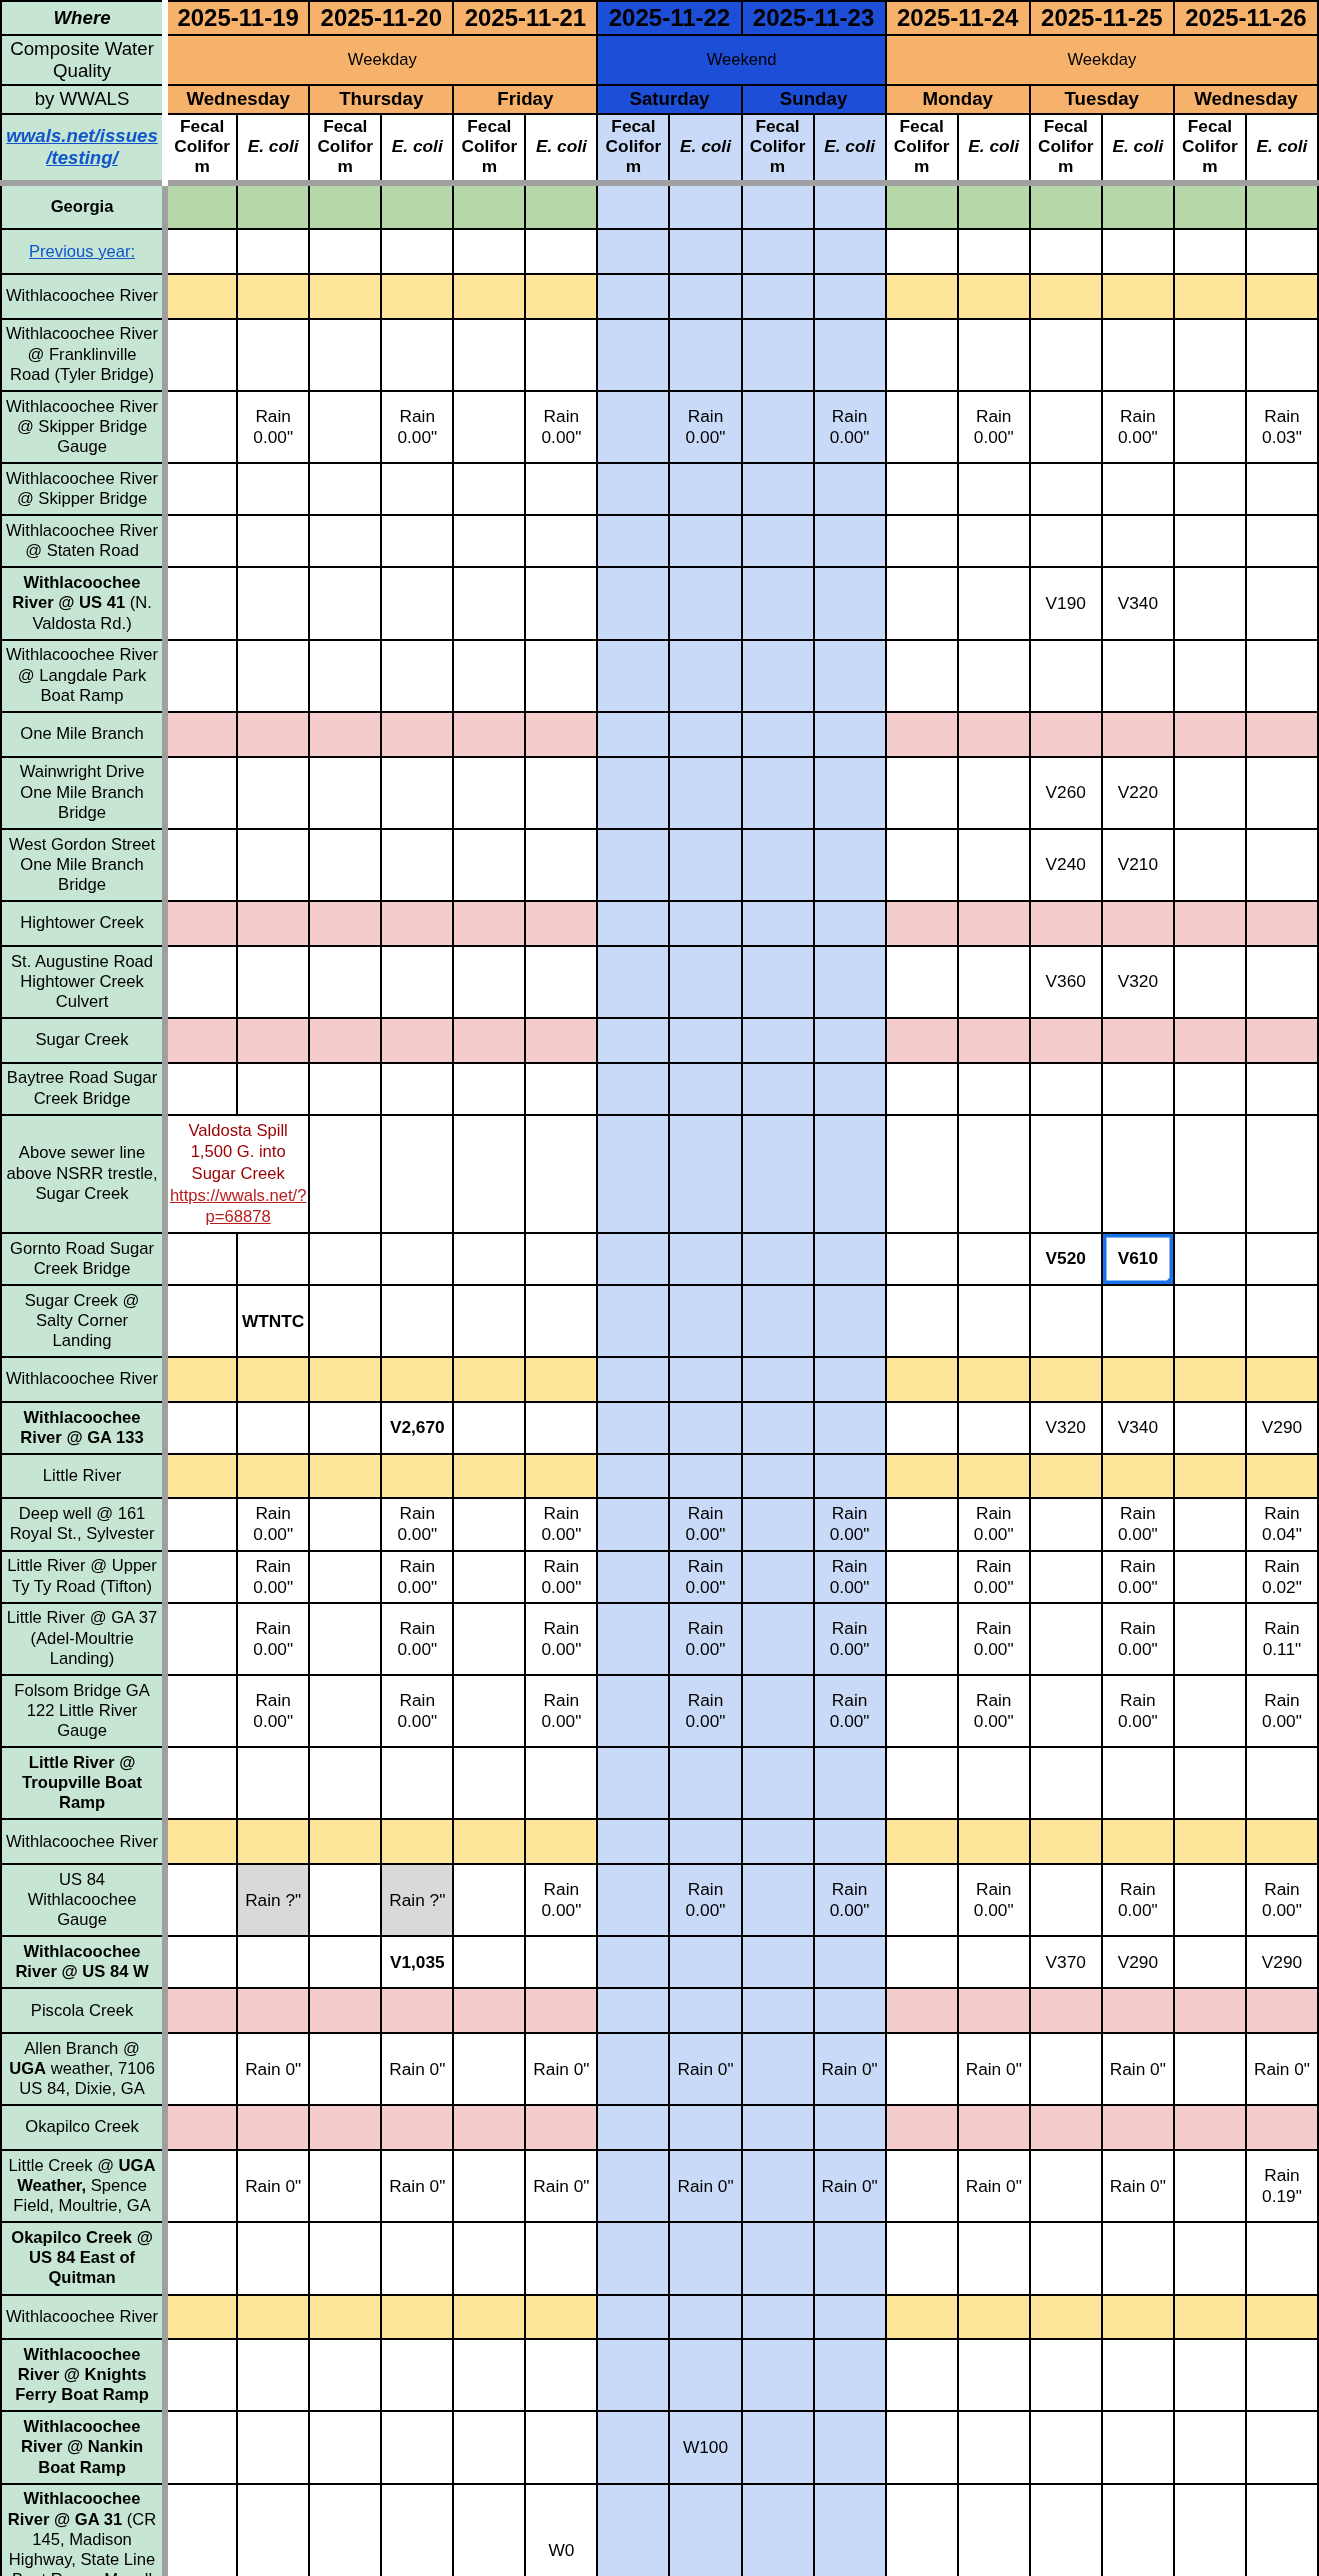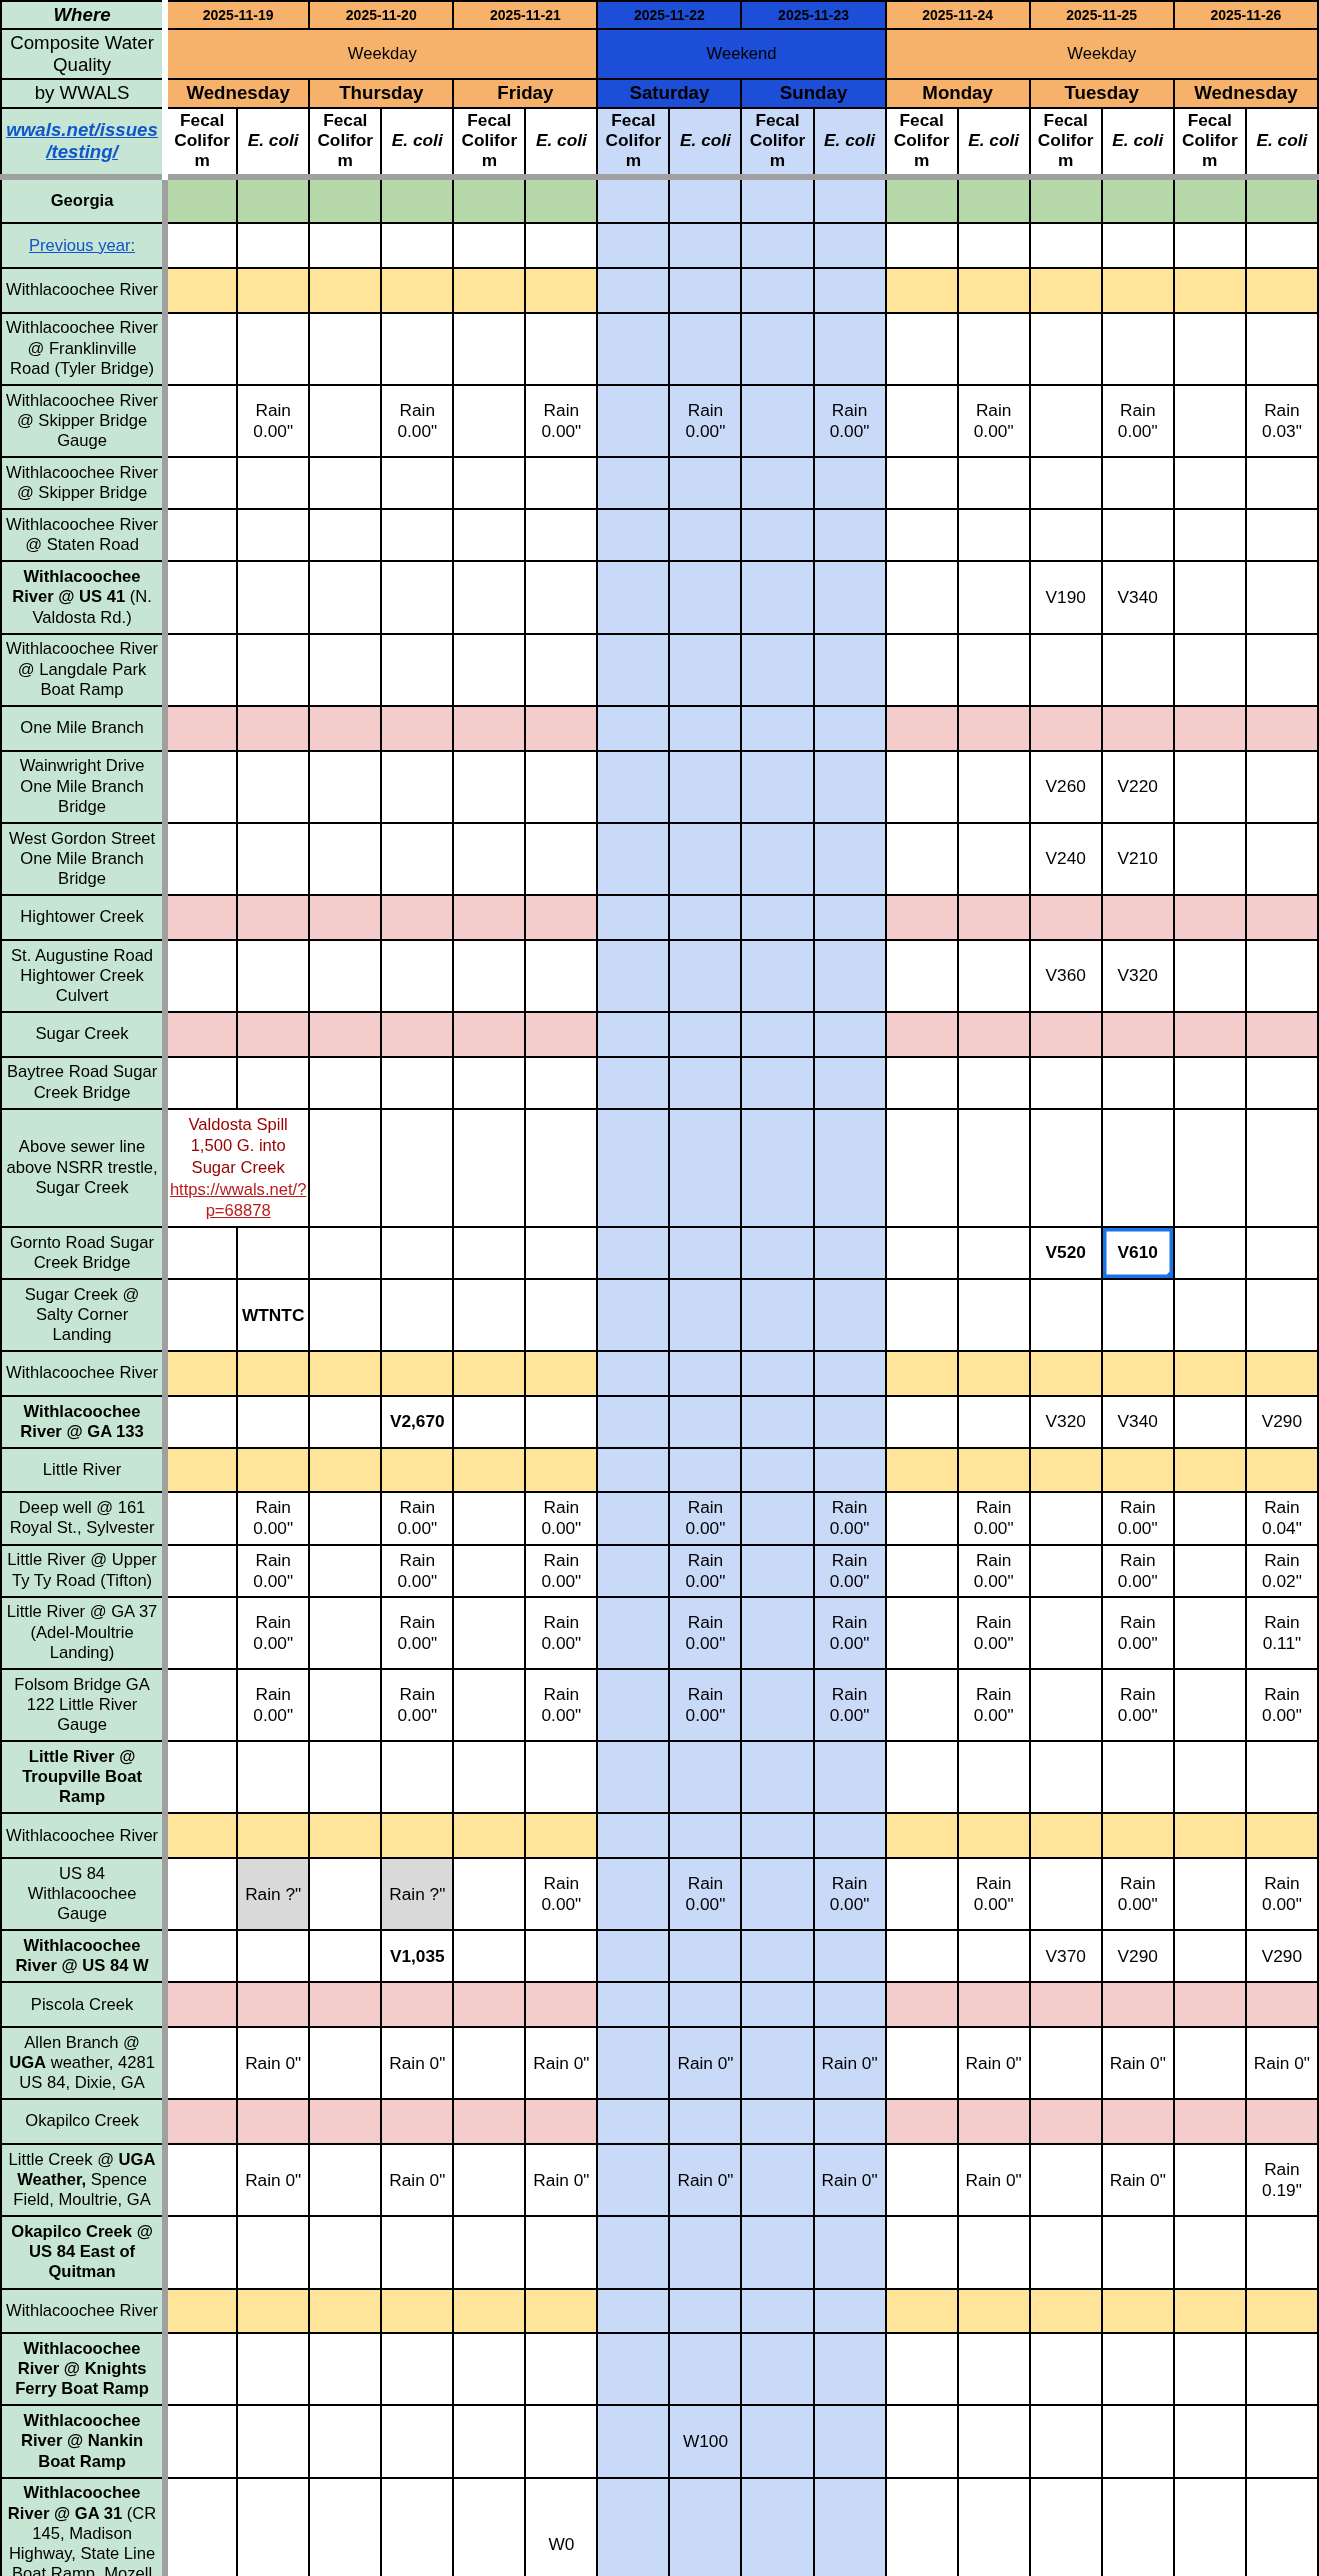--- a/index.html
+++ b/index.html
@@ -4,21 +4,21 @@
 <style>
   html,body{margin:0;padding:0;background:#ffffff;font-family:"Liberation Sans",sans-serif;}
   .sheet{width:1319px;}
   table{border-collapse:collapse;table-layout:fixed;width:1319px;}
   th,td{border:2.1px solid #000;overflow:hidden;vertical-align:middle;word-wrap:break-word;}
   
   .corner{background:#c6e6d3;font-size:18.7px;font-weight:normal;text-align:center;padding:2.1px 2.8px;border-right:6.2px solid #ffffff;}
   .corner.where{font-weight:bold;font-style:italic;}
   td.site{background:#c6e6d3;font-size:16.6px;text-align:center;padding:4.8px 3.5px;line-height:1.22;border-right:6.2px solid #a0a0a0;height:33px;}
   
-  th.hd{font-size:14px;font-weight:bold;padding:2.1px 1.4px;}
+  th.hd{font-size:24px;font-weight:bold;padding:2.1px 1.4px;}
   th.grp{font-size:16.6px;font-weight:normal;padding:1.4px;}
   th.day{font-size:18.7px;font-weight:bold;padding:2.1px 1.4px;}
   th.mh{font-size:17.3px;font-weight:bold;background:#ffffff;padding:2.8px 1.4px;line-height:1.15;}
   .oh{background:#f6b26b;}
   .wkh{background:#1d4ed8;}
   th.mh.wkh2{background:#c9daf8;}
   .ec{font-style:italic;}
   
   td.c{background:#ffffff;font-size:17.3px;text-align:center;padding:2.8px 1.4px;height:33px;color:#000;}
   td.c.wk{background:#c9daf8;}
@@ -700,21 +700,21 @@
           <td class="c wk"></td>
           <td class="c wk"></td>
           <td class="c bg-p"></td>
           <td class="c bg-p"></td>
           <td class="c bg-p"></td>
           <td class="c bg-p"></td>
           <td class="c bg-p"></td>
           <td class="c bg-p"></td>
         </tr>
         <tr>
-          <td class="site"><span>Allen  Branch @ </span><span class="b">UGA</span><span> weather, 4281 US 84, Dixie, GA</span></td>
+          <td class="site"><span>Allen  Branch @ </span><span class="b">UGA</span><span> weather, 7106 US 84, Dixie, GA</span></td>
           <td class="c"></td>
           <td class="c">Rain 0"</td>
           <td class="c"></td>
           <td class="c">Rain 0"</td>
           <td class="c"></td>
           <td class="c">Rain 0"</td>
           <td class="c wk"></td>
           <td class="c wk">Rain 0"</td>
           <td class="c wk"></td>
           <td class="c wk">Rain 0"</td>

